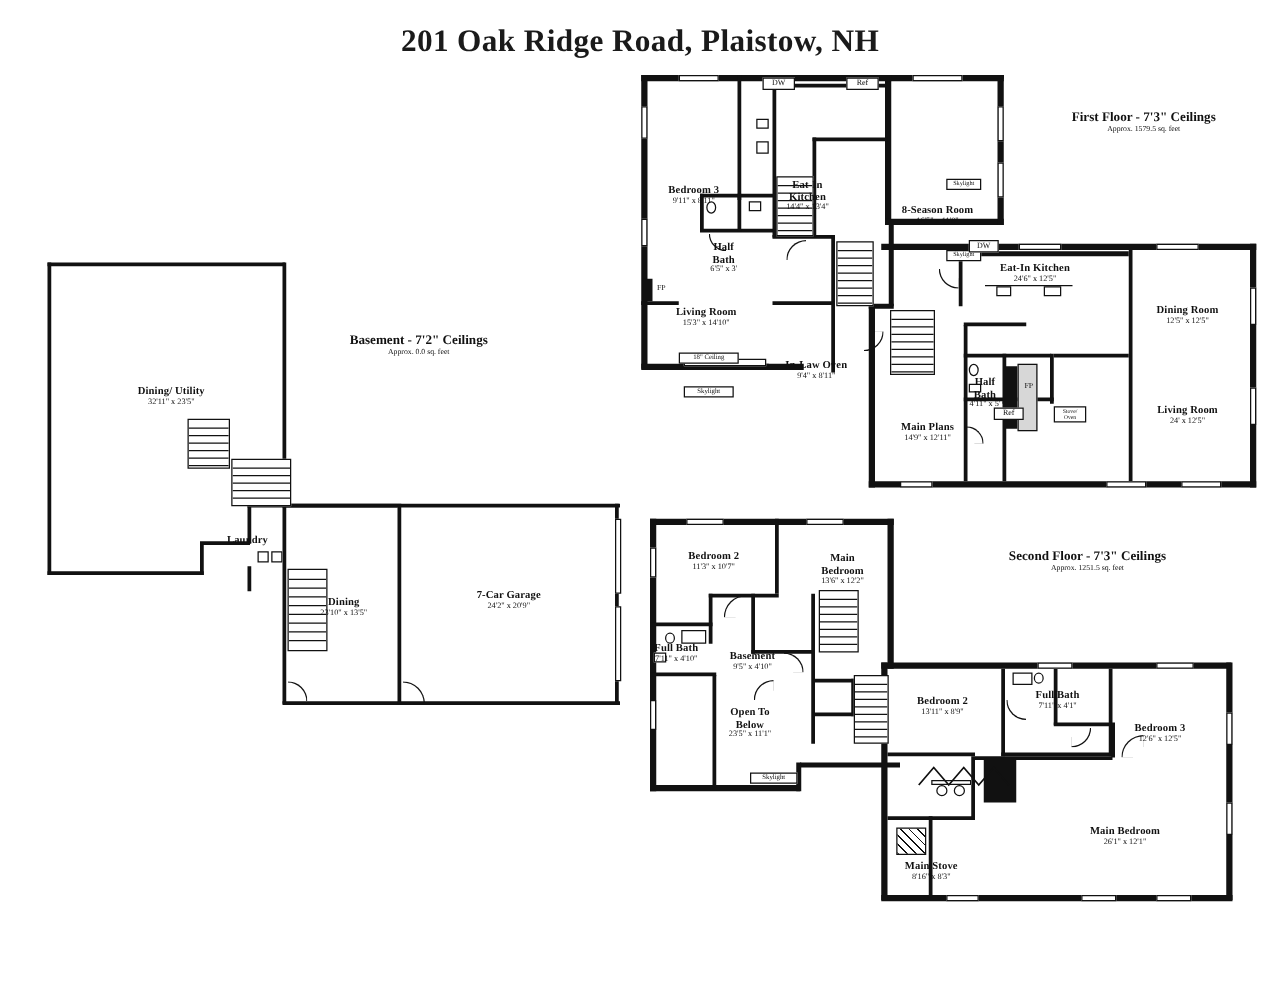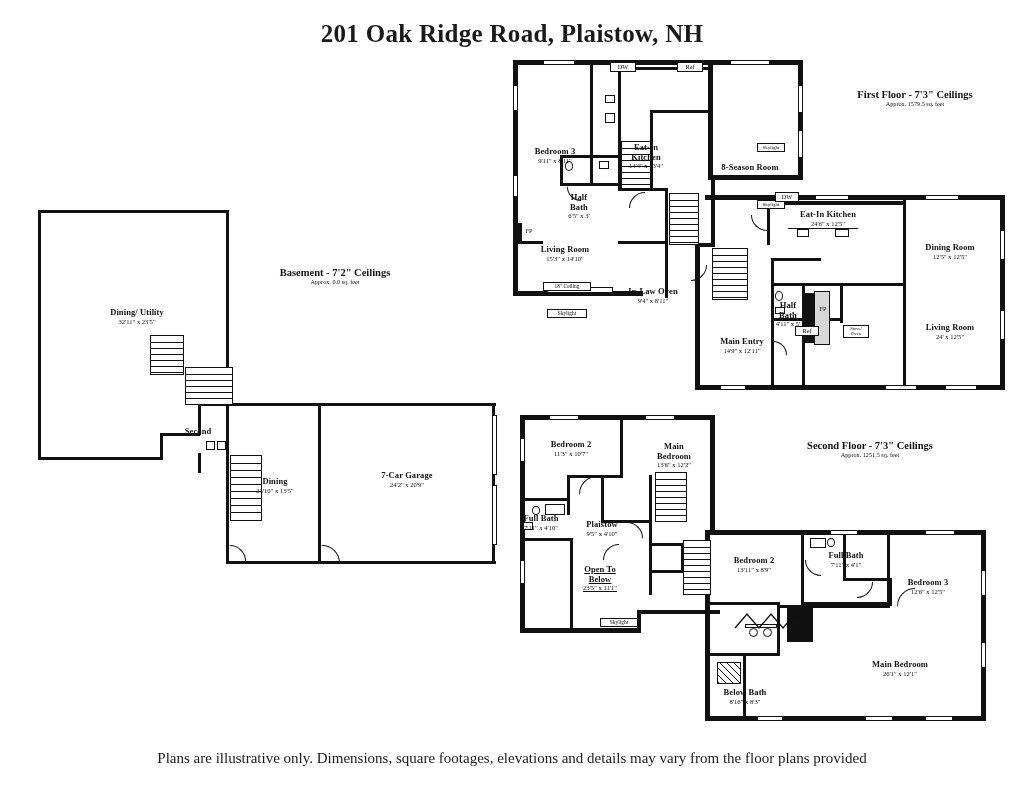--- a/index.html
+++ b/index.html
@@ -298,21 +298,21 @@
     </div>
     <div class="room" style="left:266px; top:246px; width:34px;">
       <span class="rname">Half Bath</span>
       <span class="rdim">4'11" x 5'</span>
     </div>
     <div class="room" style="left:400px; top:268px; width:90px;">
       <span class="rname">Living Room</span>
       <span class="rdim">24' x 12'5"</span>
     </div>
     <div class="room" style="left:210px; top:282px; width:54px;">
-      <span class="rname">Main Entry</span>
+      <span class="rname">Main Plans</span>
       <span class="rdim">14'9" x 12'11"</span>
     </div>
 
     <div class="boxtag" style="left:105px; top:7px; width:26px;">DW</div>
     <div class="boxtag" style="left:172px; top:7px; width:26px;">Ref</div>
     <div class="boxtag" style="left:252px; top:88px; width:28px; font-size:5px;">Skylight</div>
     <div class="boxtag" style="left:252px; top:145px; width:28px; font-size:5px;">Skylight</div>
     <div class="tag" style="left:14px; top:172px; width:20px;">FP</div>
     <div class="boxtag" style="left:38px; top:227px; width:48px; font-size:5.4px;">18" Ceiling</div>
     <div class="boxtag" style="left:42px; top:254px; width:40px; font-size:5.4px;">Skylight</div>
@@ -377,21 +377,21 @@
     <div class="win" style="left:462px; top:210px; width:5px; height:60px;"></div>
     <div class="win" style="left:462px; top:280px; width:5px; height:60px;"></div>
     <div class="door swingTR" style="left:292px; top:340px; width:18px; height:18px;"></div>
     <div class="door swingTR" style="left:200px; top:340px; width:16px; height:16px;"></div>
 
     <div class="room" style="left:72px; top:103px; width:70px;">
       <span class="rname">Dining/ Utility</span>
       <span class="rdim">32'11" x 23'5"</span>
     </div>
     <div class="room" style="left:138px; top:222px; width:60px;">
-      <span class="rname">Second</span>
+      <span class="rname">Laundry</span>
       <span class="rdim"></span>
     </div>
     <div class="room" style="left:212px; top:272px; width:66px;">
       <span class="rname">Dining</span>
       <span class="rdim">23'10" x 13'5"</span>
     </div>
     <div class="room" style="left:342px; top:266px; width:70px;">
       <span class="rname">7-Car Garage</span>
       <span class="rdim">24'2" x 20'9"</span>
     </div>
@@ -503,50 +503,49 @@
     </div>
     <div class="room" style="left:142px; top:32px; width:54px;">
       <span class="rname">Main Bedroom</span>
       <span class="rdim">13'6" x 12'2"</span>
     </div>
     <div class="room" style="left:12px; top:104px; width:48px;">
       <span class="rname">Full Bath</span>
       <span class="rdim">7'11" x 4'10"</span>
     </div>
     <div class="room" style="left:72px; top:110px; width:50px;">
-      <span class="rname">Plaistow</span>
+      <span class="rname">Basement</span>
       <span class="rdim">9'5" x 4'10"</span>
     </div>
-    <div class="room" style="left:70px; top:155px; width:50px;text-decoration:underline;">
+    <div class="room" style="left:70px; top:155px; width:50px;">
       <span class="rname">Open To Below</span>
       <span class="rdim">23'5" x 11'1"</span>
     </div>
     <div class="room" style="left:212px; top:146px; width:74px;">
       <span class="rname">Bedroom 2</span>
       <span class="rdim">13'11" x 8'9"</span>
     </div>
     <div class="room" style="left:318px; top:141px; width:46px;">
       <span class="rname">Full Bath</span>
       <span class="rdim">7'11" x 4'1"</span>
     </div>
     <div class="room" style="left:388px; top:168px; width:70px;">
       <span class="rname">Bedroom 3</span>
       <span class="rdim">12'6" x 12'5"</span>
     </div>
     <div class="room" style="left:360px; top:250px; width:70px;">
       <span class="rname">Main Bedroom</span>
       <span class="rdim">26'1" x 12'1"</span>
     </div>
     <div class="room" style="left:214px; top:278px; width:52px;">
-      <span class="rname">Below Bath</span>
+      <span class="rname">Main Stove</span>
       <span class="rdim">8'16" x 8'3"</span>
     </div>
 
     <div class="boxtag" style="left:95px; top:208px; width:38px; font-size:5.4px;">Skylight</div>
 
     <div class="floor-label" style="left:265px; top:30px; width:200px;">
       <span class="fl-title">Second Floor - 7'3" Ceilings</span>
       <span class="fl-sub">Approx. 1251.5 sq. feet</span>
     </div>
   </div>
 
-  <div class="footer">Plans are illustrative only. Dimensions, square footages, elevations and details may vary from the floor plans provided</div>
 </div>
 
 </body></html>

